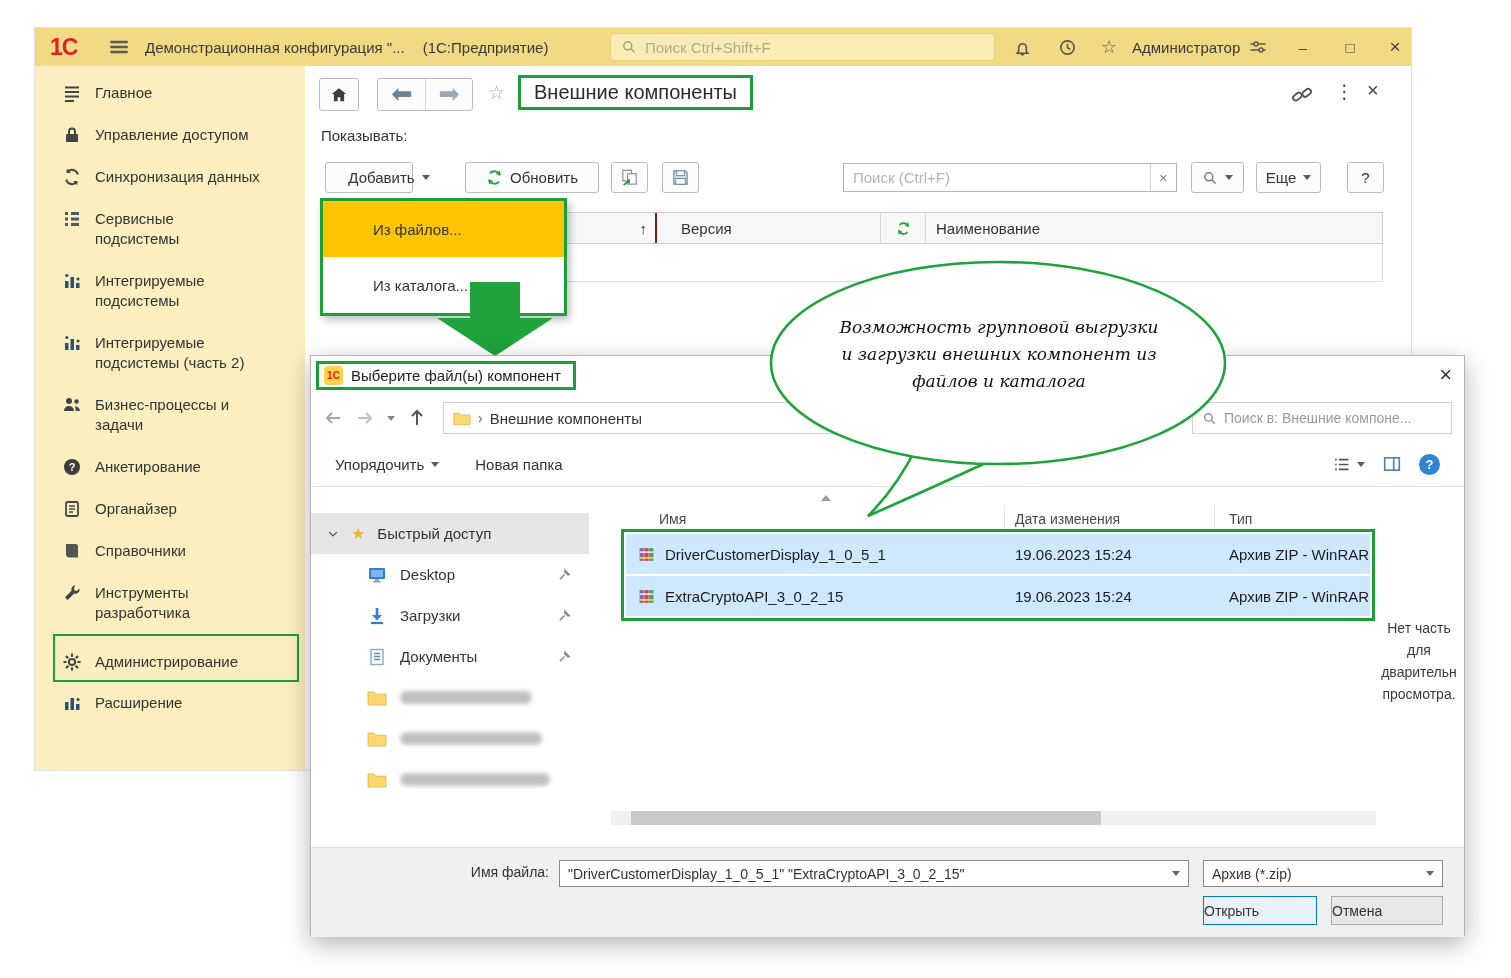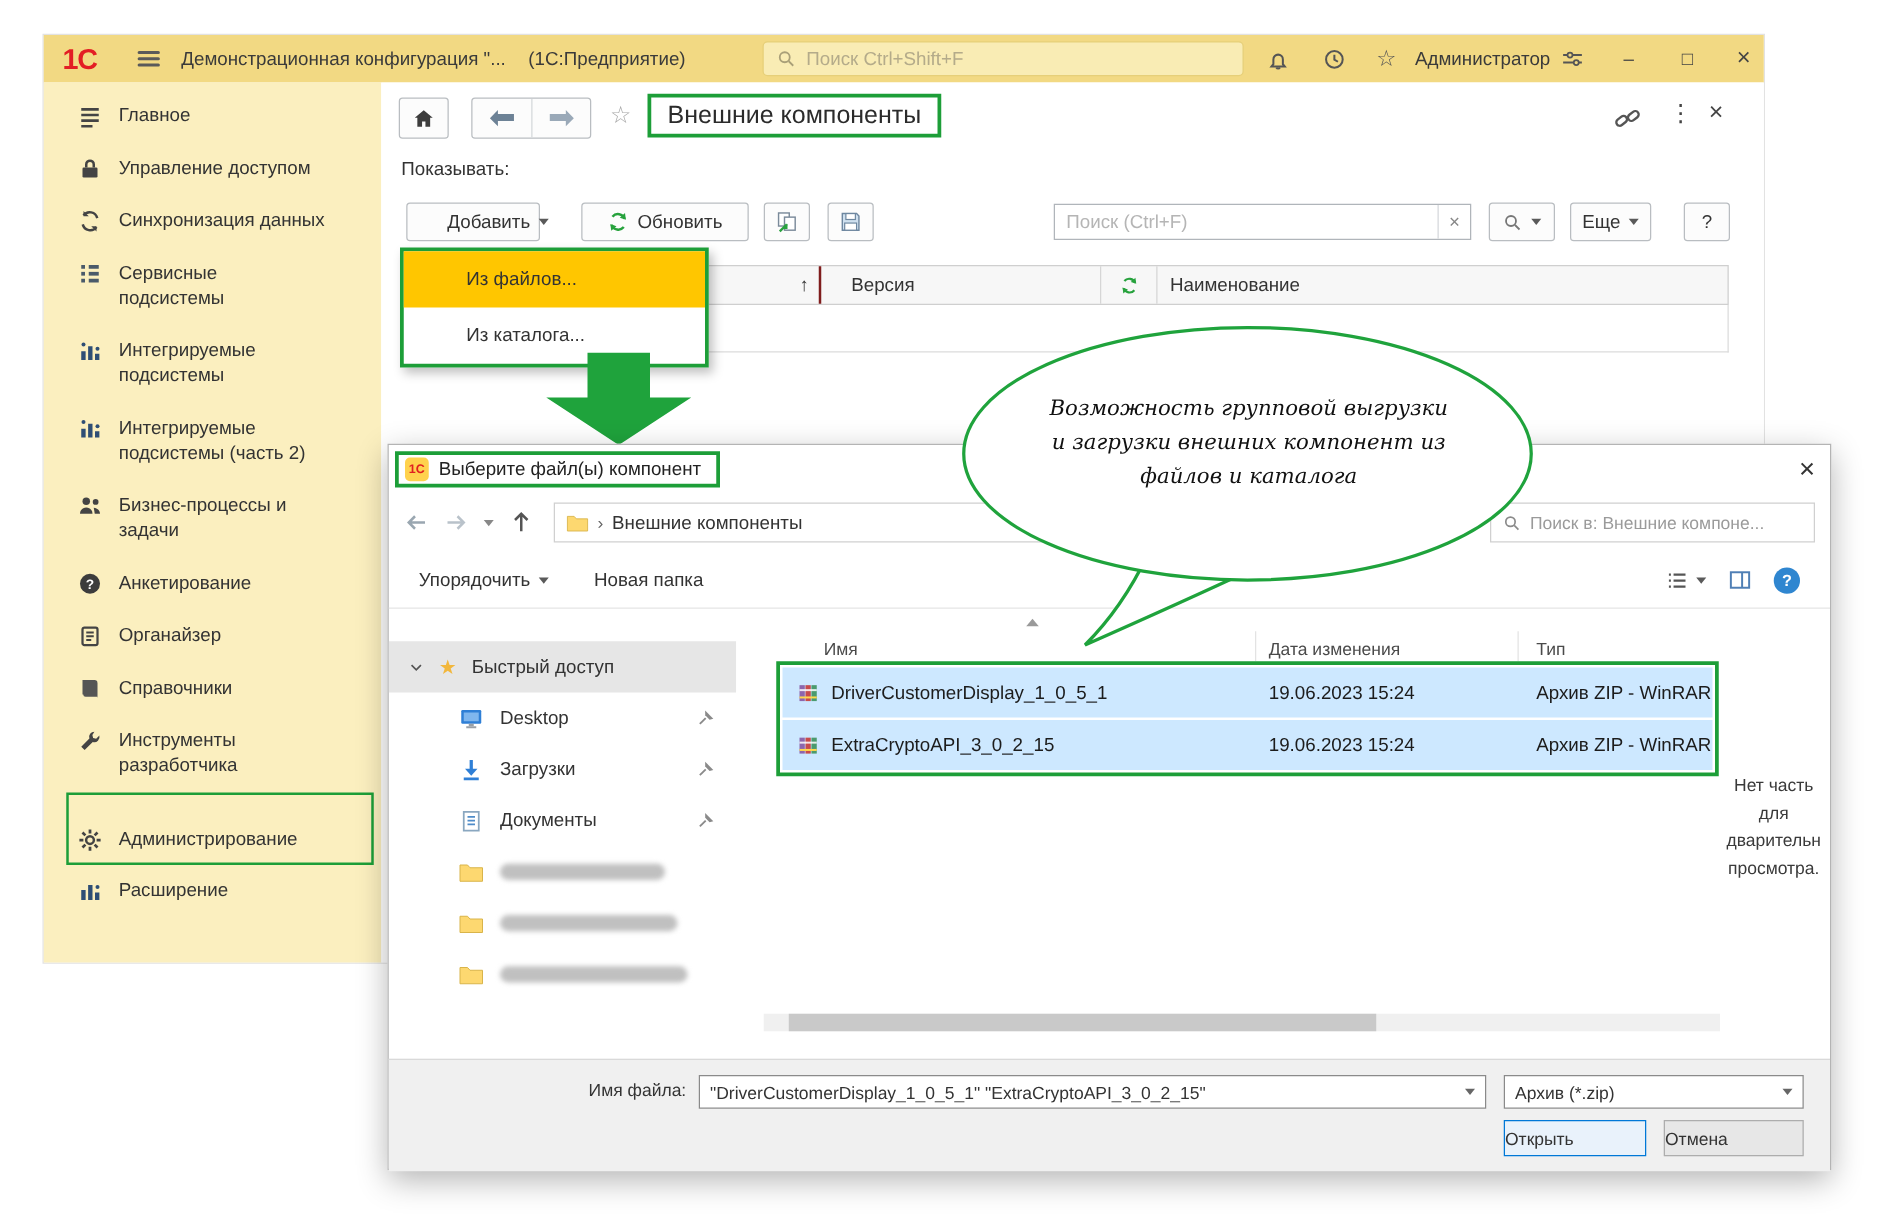--- a/index.html
+++ b/index.html
@@ -16,21 +16,21 @@
   .tb-title { font-size:15px; color:#3a3a3a; white-space:nowrap; }
   .tb-search { background:#f9ecb4; border:1px solid #e6cf79; border-radius:4px; height:28px; width:385px; display:flex; align-items:center; gap:8px; padding:0 10px; }
   .placeholder { color:#b4ab8a; font-size:15px; white-space:nowrap; overflow:hidden; }
   .winctl { font-size:15px; color:#444; width:24px; text-align:center; cursor:pointer; }
 
   
   #sidebar { position:absolute; left:0; top:38px; width:270px; height:704px; background:#fbefbf; padding-top:6px; overflow:hidden; }
   .side-item { display:flex; align-items:flex-start; gap:13px; padding:11px 8px 11px 27px; font-size:15px; line-height:20px; cursor:pointer; }
   .side-item .icn { flex:none; width:20px; height:20px; }
   .side-item .lbl { max-width:165px; }
-  .side-item.hl { border:2px solid #1d9e38; margin:0 6px 0 18px; padding:26px 6px 8px 7px; }
+  .side-item.hl { border:2px solid #1d9e38; margin:0 6px 0 18px; padding:16px 6px 8px 7px; }
 
   
   #main { position:absolute; left:270px; top:38px; width:1106px; height:704px; background:#fff; }
   .btn1c { background:#fcfcfc; border:1px solid #b9bdc1; border-radius:3px; display:flex; align-items:center; justify-content:center; gap:7px; font-size:15px; color:#333; cursor:pointer; }
   .chev { width:0; height:0; border-left:4px solid transparent; border-right:4px solid transparent; border-top:5px solid #5a5a5a; display:inline-block; }
   .chev-up { width:0; height:0; border-left:5px solid transparent; border-right:5px solid transparent; border-bottom:6px solid #9a9a9a; display:inline-block; }
   .navgrp { position:absolute; display:flex; border:1px solid #b9bdc1; border-radius:3px; background:#fcfcfc; overflow:hidden; }
   .navgrp > div { width:47px; height:31px; display:flex; align-items:center; justify-content:center; cursor:pointer; }
   .navgrp > div + div { border-left:1px solid #d4d7da; }
   .page-title-box { position:absolute; border:3px solid #1d9e38; padding:3px 13px; font-size:20px; color:#2b2b2b; white-space:nowrap; background:#fff; }
@@ -38,21 +38,21 @@
   .combo .val { flex:1; padding:0 9px; font-size:15px; }
   .combo .dd { width:26px; align-self:stretch; border-left:1px solid #cfd3d6; display:flex; align-items:center; justify-content:center; cursor:pointer; }
   .searchfield { position:absolute; background:#fff; border:1px solid #b0b5ba; display:flex; align-items:center; }
   .thead { position:absolute; left:15px; top:146px; width:1063px; height:32px; background:#f7f7f7; border:1px solid #cfcfcf; display:flex; align-items:center; font-size:15px; }
   .thead .c1 { flex:0 0 334px; text-align:right; padding-right:8px; }
   .thead .c2 { flex:0 0 225px; border-left:2px solid #7f1d1d; align-self:stretch; display:flex; align-items:center; padding-left:24px; }
   .thead .c3 { flex:0 0 45px; border-left:1px solid #d6d6d6; align-self:stretch; display:flex; align-items:center; justify-content:center; }
   .thead .c4 { flex:1; border-left:1px solid #d6d6d6; align-self:stretch; display:flex; align-items:center; padding-left:10px; }
   .t-empty { position:absolute; left:15px; top:178px; width:1063px; height:38px; border:1px solid #dcdcdc; border-top:none; }
   #add-menu { position:absolute; left:15px; top:132px; width:247px; background:#fff; border:3px solid #1d9e38; z-index:5; box-shadow:3px 4px 8px rgba(0,0,0,.25); }
-  #add-menu .mi { height:45px; display:flex; align-items:center; padding-left:50px; font-size:15px; cursor:pointer; }
+  #add-menu .mi { height:56px; display:flex; align-items:center; padding-left:50px; font-size:15px; cursor:pointer; }
   #add-menu .mi.sel { background:#ffc600; }
 
   
   #big-arrow { position:absolute; left:430px; top:282px; z-index:15; }
 
   
   #dialog { position:absolute; left:310px; top:355px; width:1155px; height:581px; background:#fff; border:1px solid #b4b4b4; box-shadow:0 8px 24px rgba(0,0,0,.3); z-index:20; }
   #dlg-title { position:absolute; left:0; top:0; width:100%; height:38px; display:flex; align-items:center; padding:0 12px 0 5px; }
   .dlg-title-box { display:flex; align-items:center; gap:8px; border:3px solid #1d9e38; padding:2px 12px 2px 5px; background:#fff; }
   .dlg-logo { width:19px; height:19px; border-radius:4px; background:#ffd24d; color:#e02020; font-weight:bold; font-size:10px; display:flex; align-items:center; justify-content:center; }
@@ -303,21 +303,21 @@
             <rect x="1.5" y="9" width="8.5" height="5" rx="2.5" transform="rotate(-38 5.75 11.5)"></rect>
             <rect x="10" y="5.5" width="8.5" height="5" rx="2.5" transform="rotate(-38 14.25 8)"></rect>
           </g>
         </svg>
     </div>
     <div class="abs" style="left:1030px; top:14px; font-size:19px; color:#444; cursor:pointer;"><span>⋮</span></div>
     <div class="abs" style="left:1062px; top:13px; font-size:20px; color:#444; cursor:pointer;"><span>×</span></div>
 
     <div class="abs" style="left:16px; top:61px; font-size:15px;">Показывать:</div>
 
-    <div class="btn1c abs" style="left:20px; top:96px; width:107px; height:31px;padding-left:40px;">
+    <div class="btn1c abs" style="left:20px; top:96px; width:88px; height:31px;padding-left:40px;">
       <span>Добавить</span>
         <span class="chev"></span>
     </div>
     <div class="btn1c abs" style="left:160px; top:96px; width:134px; height:31px;">
       <svg width="17" height="17" viewBox="0 0 18 18">
           <path d="M14.5 6.5A6 6 0 004.2 4.6" fill="none" stroke="#27a23d" stroke-width="2.1"></path>
           <polygon points="14.8,1.5 15.6,7.2 10.4,5.4" fill="#27a23d"></polygon>
           <path d="M3.5 11.5a6 6 0 0010.3 1.9" fill="none" stroke="#27a23d" stroke-width="2.1"></path>
           <polygon points="3.2,16.5 2.4,10.8 7.6,12.6" fill="#27a23d"></polygon>
         </svg>

